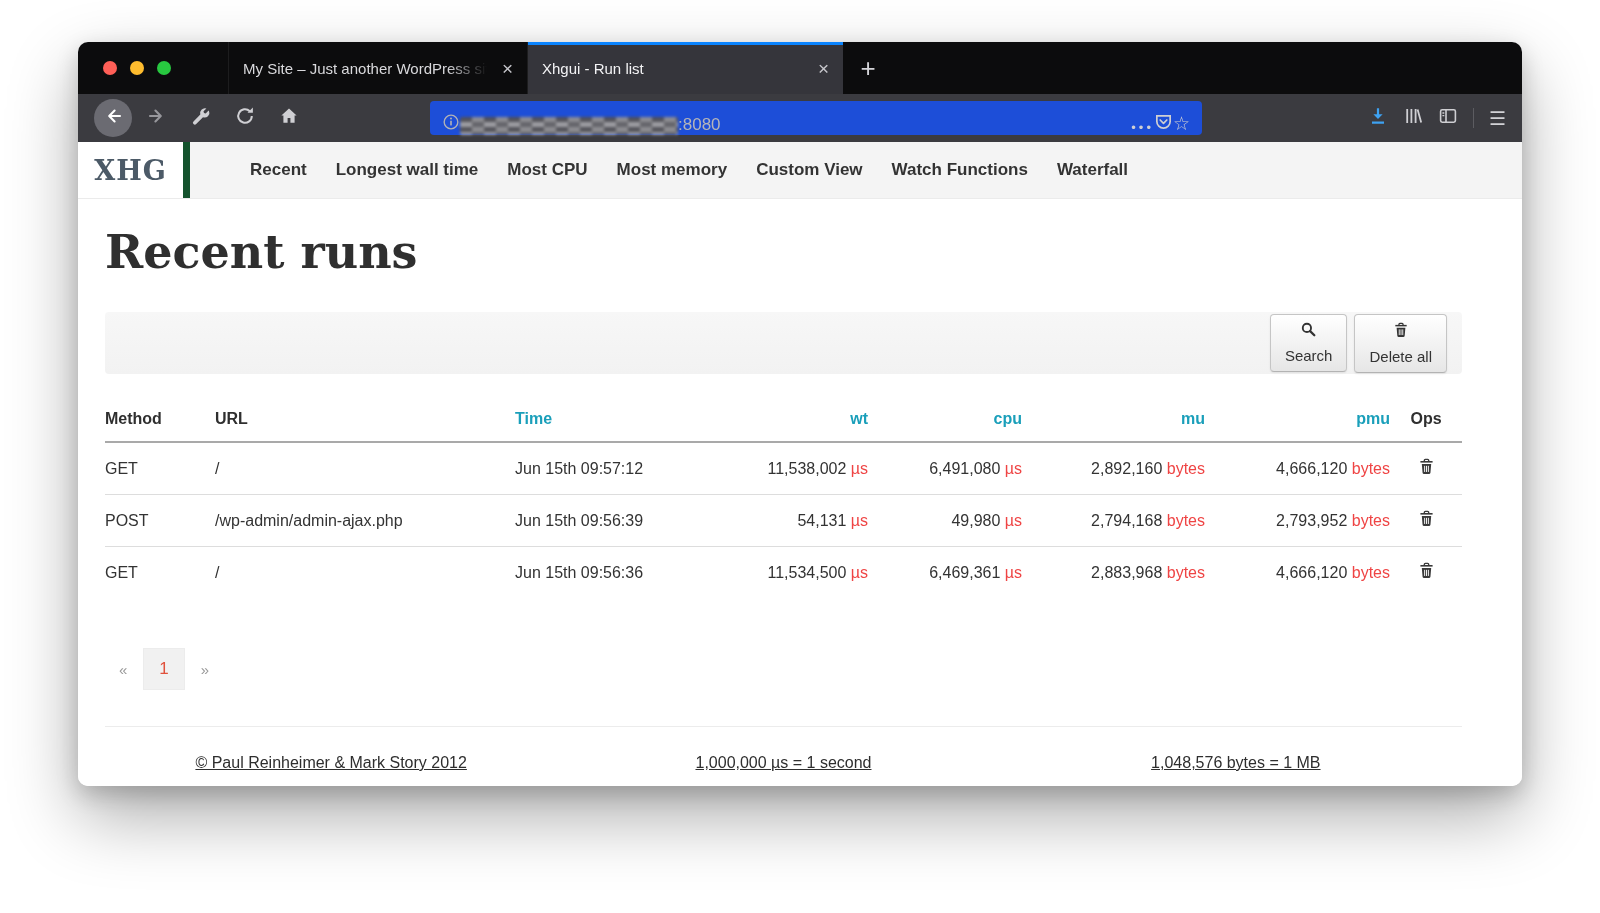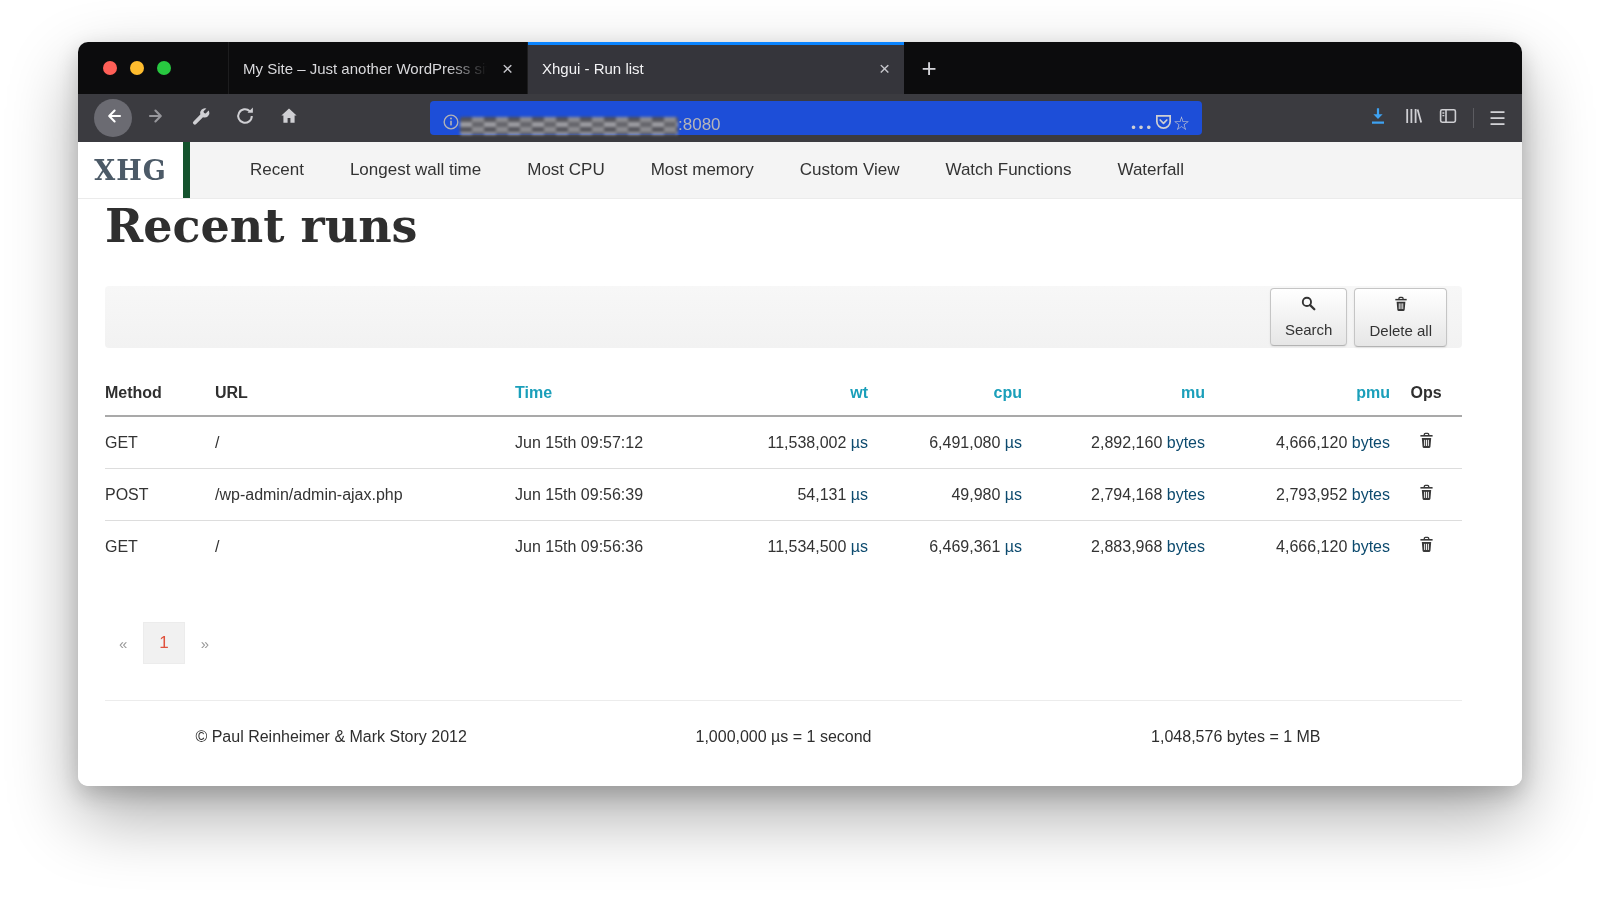--- a/index.html
+++ b/index.html
@@ -30,21 +30,21 @@
   .tl { width: 14px; height: 14px; border-radius: 50%; display: inline-block; cursor: pointer; }
   .tl.red { background: #ff5f57; }
   .tl.yellow { background: #febc2e; }
   .tl.green { background: #28c840; }
 
   .tab {
     display: flex; align-items: center; padding: 0 14px;
     color: #d9d9dc; font-size: 15px; position: relative; cursor: pointer;
   }
   .tab.inactive { width: 300px; border-left: 1px solid rgba(255,255,255,.07); border-right: 1px solid rgba(255,255,255,.07); }
-  .tab.active { width: 376px; background: #35353b; color: #f3f3f5; }
+  .tab.active { width: 315px; background: #35353b; color: #f3f3f5; }
   .tab.active::before {
     content: ""; position: absolute; top: 0; left: 0; right: 0; height: 3px;
     background: #0a84ff;
   }
   .tab-title { flex: 1; white-space: nowrap; overflow: hidden; }
   .tab.inactive .tab-title {
     -webkit-mask-image: linear-gradient(90deg, #000 82%, transparent 98%);
             mask-image: linear-gradient(90deg, #000 82%, transparent 98%);
   }
   .tab-close { margin-left: 10px; font-size: 19px; line-height: 1; color: #c6c6cb; cursor: pointer; }
@@ -82,26 +82,27 @@
   .page { flex: 1; background: #fff; overflow: hidden; }
 
   .xh-navbar { height: 57px; background: #f4f4f4; display: flex; align-items: stretch;
                border-bottom: 1px solid #ebebeb; }
   .brand {
     width: 112px; background: #fff; border-right: 7px solid #14532d;
     display: flex; align-items: center; justify-content: center;
     font-family: "DejaVu Serif", serif; font-weight: bold; font-size: 27px;
     color: #4c5a67; letter-spacing: 1px; cursor: pointer;
   }
-  .navlinks { display: flex; align-items: center; gap: 46px; padding-left: 60px; }
+  .navlinks { display: flex; align-items: center; gap: 29px; padding-left: 60px; font-weight: bold; }
   .navlinks a { font-size: 17px; color: #333; text-decoration: none; cursor: pointer; }
 
   .container { padding: 0 60px 0 27px; }
 
   h1.page-title {
+    margin-top: 26px;
     font-family: "DejaVu Serif", serif; font-weight: bold;
     font-size: 46px; color: #2f2f2f;
   }
 
   .well {
     margin-top: 33px; height: 62px;
     background: linear-gradient(#f7f7f7, #f2f2f2);
     border-radius: 4px;
     display: flex; align-items: center; justify-content: flex-end;
     padding-right: 15px; gap: 7px;
@@ -123,34 +124,34 @@
     text-align: left; font-weight: bold; color: #2f2f2f;
     padding: 12px 0 13px; border-bottom: 2px solid #a9a9a9;
   }
   table.runs th.teal { color: #1a9fba; cursor: pointer; }
   table.runs th.num { text-align: right; }
   table.runs th.ops { text-align: center; }
   table.runs td { padding: 15px 0; color: #333; }
   table.runs tbody tr:not(:last-child) td { border-bottom: 1px solid #ddd; }
   td.link { color: #35b1d2; cursor: pointer; }
   td.num { text-align: right; }
-  .unit { color: #0c4a6e; margin-top: 16px; }
+  .unit { color: #ef4444; margin-top: 16px; }
   td.ops { text-align: center; }
   .trash-btn { background: none; border: none; cursor: pointer; padding: 0; line-height: 0; }
 
   .pagination { margin: 50px 0 0 14px; display: flex; align-items: center; }
   .pg-arrow { color: #999; font-size: 15px; cursor: pointer; }
   .pg-current {
     margin: 0 16px; background: #f1f1f1; border: 1px solid #ececec;
     padding: 10px 15px; color: #e0513c; font-size: 17px; cursor: pointer;
   }
 
   .footer-sep { margin-top: 36px; border-top: 1px solid #ececec; }
   .footer { display: flex; padding-top: 27px; }
-  .fcol { flex: 1; text-align: center; font-size: 16px; color: #2e2e2e; }
+  .fcol { flex: 1; text-align: center; font-size: 16px; color: #2e2e2e; text-decoration: underline; }
 </style>
 </head>
 <body>
 
 <div class="window">
 
   <div class="tabbar">
     <div class="traffic">
       <span class="tl red"></span>
       <span class="tl yellow"></span>

